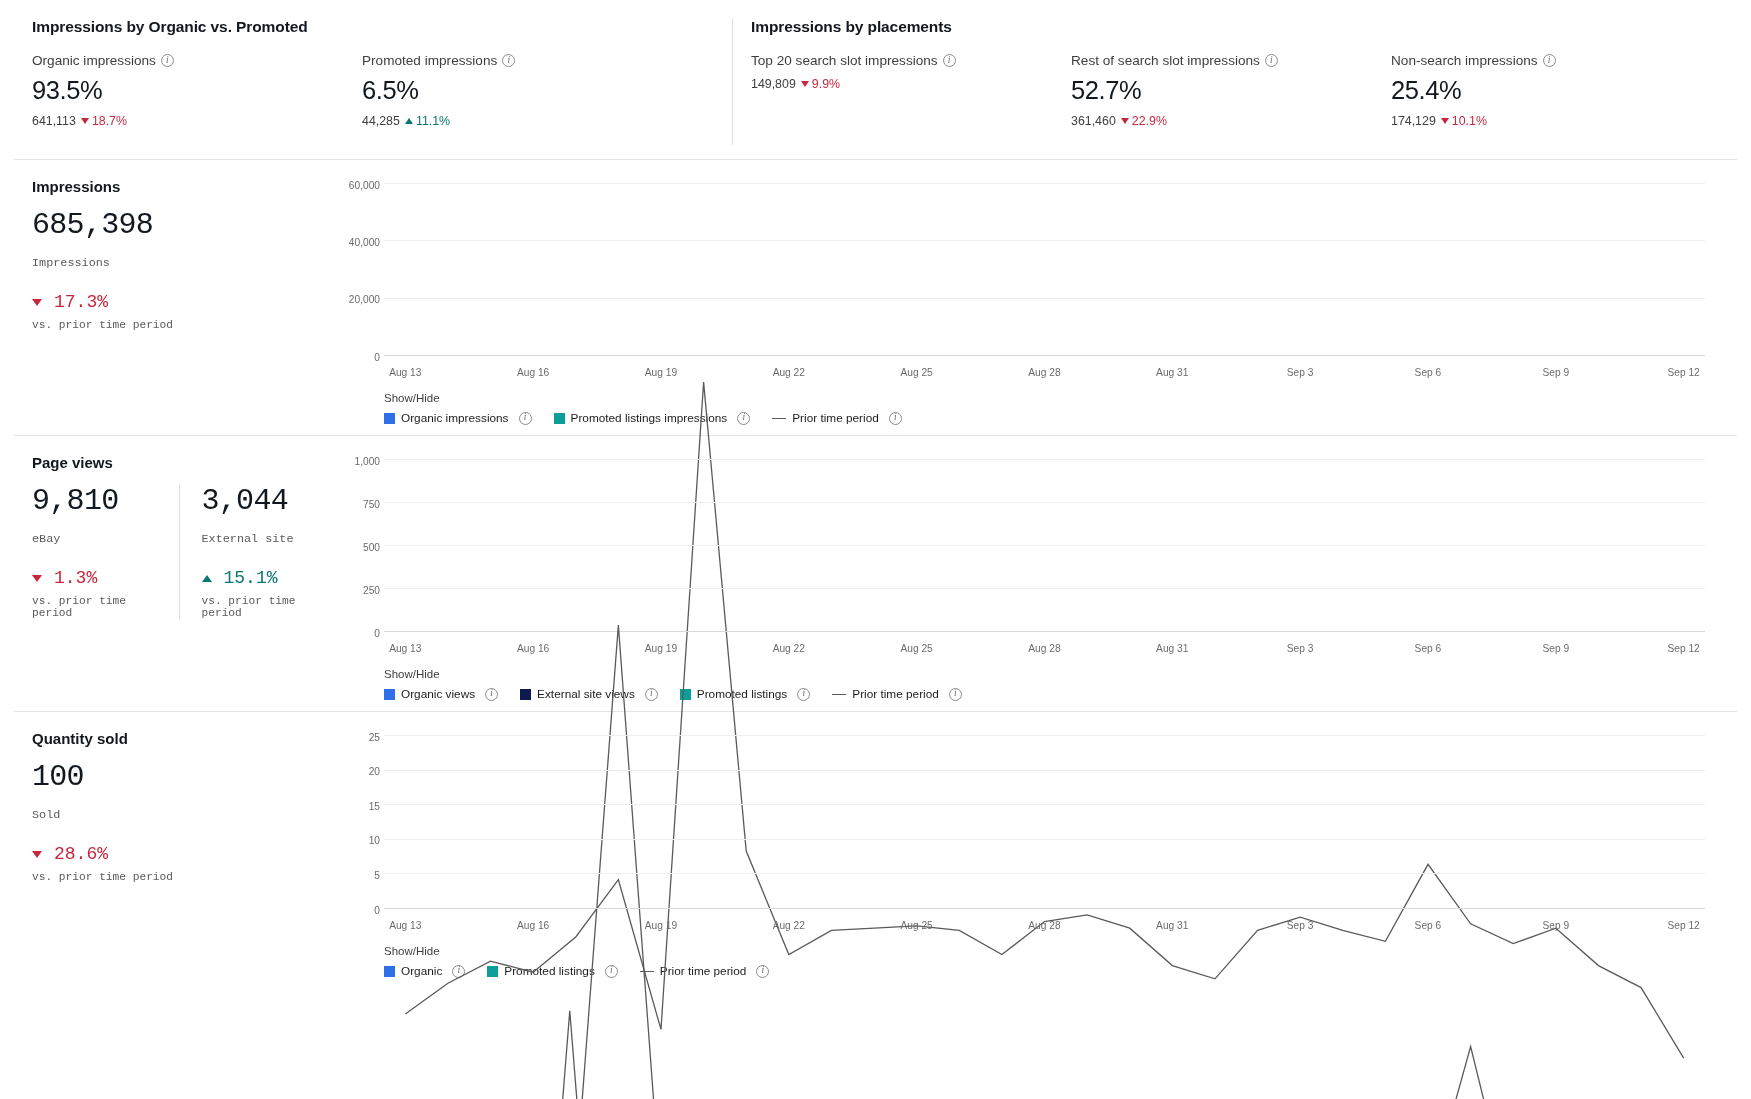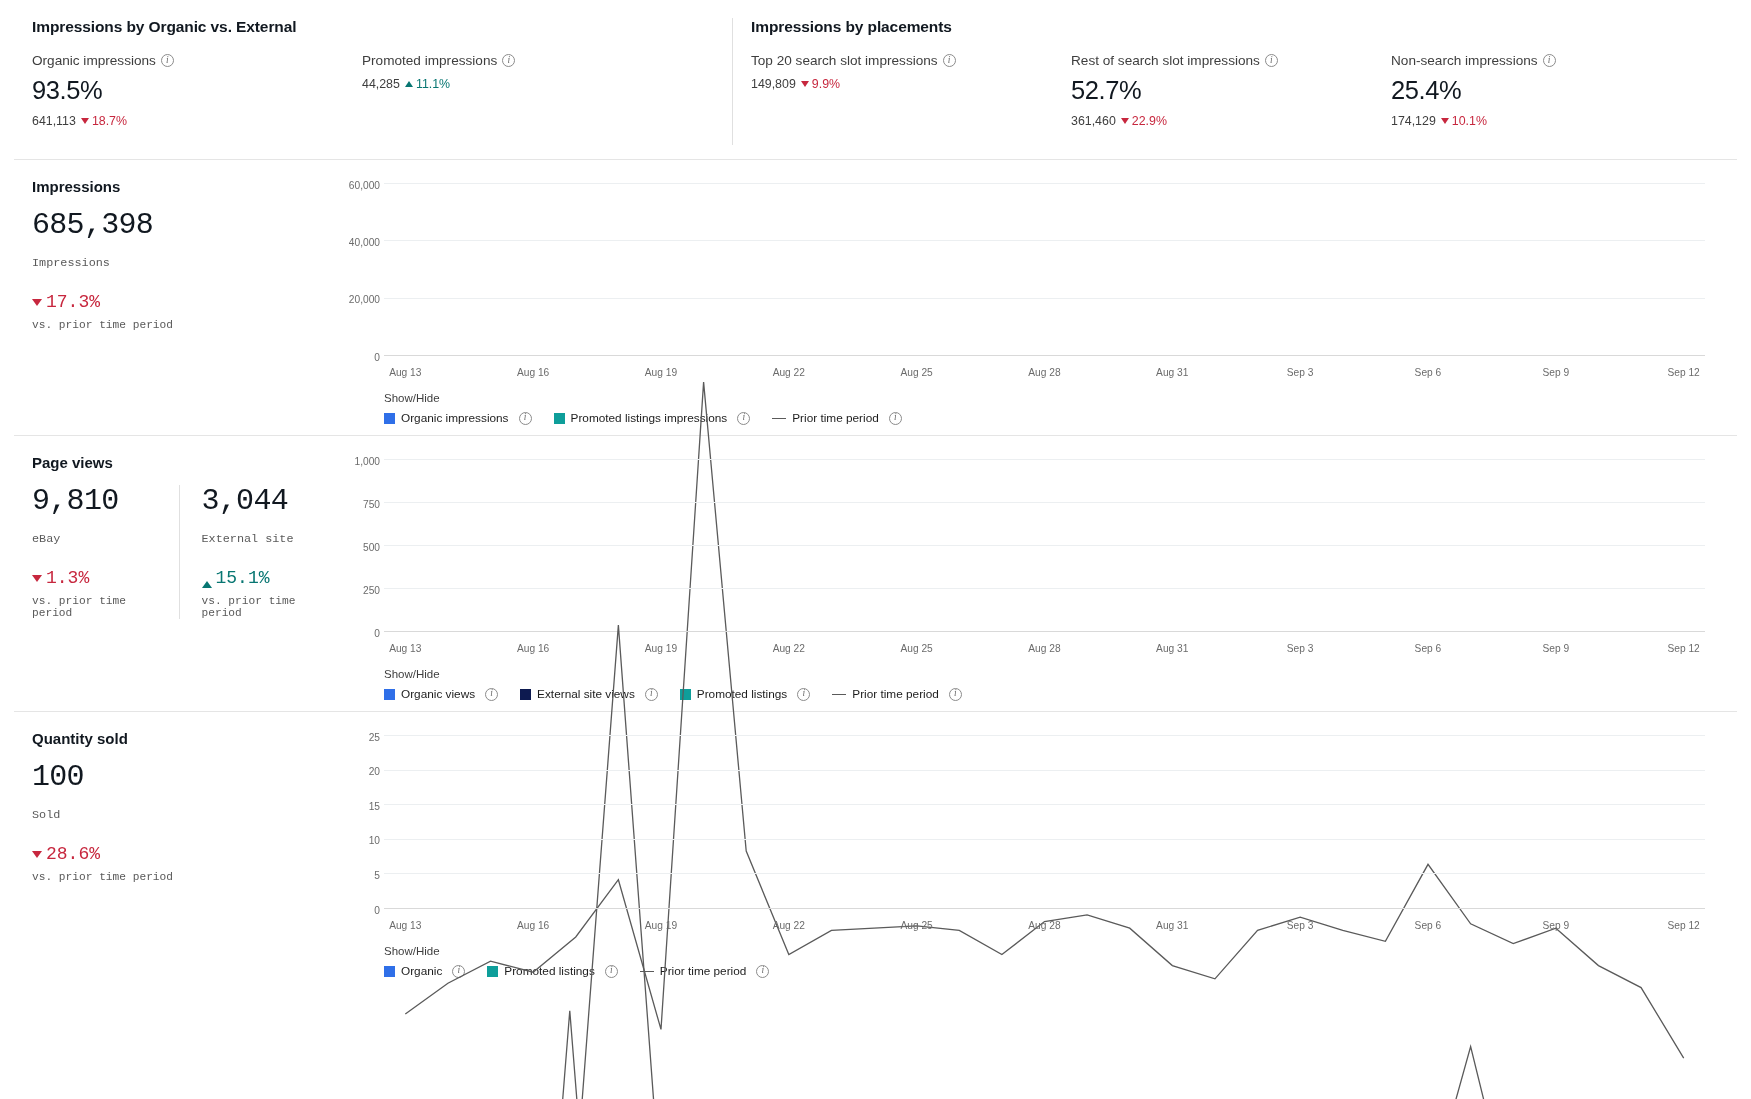--- a/index.html
+++ b/index.html
@@ -74,23 +74,23 @@
 
   .sec-left { width: 300px; flex: 0 0 300px; padding-top: 4px; }
   .sec-title { font-size: 15px; font-weight: bold; color: #111820; margin-bottom: 14px; }
   .kpi-row { display: flex; font-family: Liberation Mono, monospace; }
   .kpi { display: flex; flex-direction: column; }
   .kpi + .kpi { margin-left: 16px; padding-left: 22px; border-left: 1px solid #e0e0e0; }
   .kpi-value {
     font-size: 30px; color: #111820; letter-spacing: -0.7px; line-height: 1.1; margin-bottom: 14px;
   }
   .kpi-caption { font-size: 11.8px; color: #5a5a5a; margin-bottom: 22px; }
-  .kpi-delta { font-size: 18px; display: flex; align-items: center; gap: 4px; margin-bottom: 7px; }
+  .kpi-delta { font-size: 18px; display: flex; align-items: center; gap: 12px; margin-bottom: 7px; }
   .kpi-delta.down { color: #c7273e; }
-  .kpi-delta.up { color: #087672; align-items: flex-end; }
+  .kpi-delta.up { color: #087672; }
   .kpi-delta .tri.down { border-left-width: 5px; border-right-width: 5px; border-top-width: 7px; }
   .kpi-delta .tri.up { border-left-width: 5px; border-right-width: 5px; border-bottom-width: 7px; }
   .kpi-note { font-size: 11.2px; color: #5a5a5a; }
 
   .sec-right { flex: 1; display: flex; flex-direction: column; padding-left: 6px; }
 
   .chart-wrap { position: relative; flex: 1 1 auto; }
   .chart-area {
     position: absolute; left: 46px; right: 14px; top: 10px; bottom: 30px;
   }
@@ -119,21 +119,21 @@
   .dash { width: 14px; height: 0; border-top: 1.6px solid #5a5a5a; }
 </style>
 </head>
 <body>
 
 <div class="page">
 
   <div class="summary">
 
     <div class="summary-group left">
-      <div class="summary-title">Impressions by Organic vs. External</div>
+      <div class="summary-title">Impressions by Organic vs. Promoted</div>
       <div class="metric-row">
 
         <div class="metric">
           <div class="metric-label">
             <span>Organic impressions</span>
             <span class="info-i">i</span>
           </div>
           <div class="metric-value">93.5%</div>
           <div class="metric-sub">
             <span>641,113</span>
@@ -142,20 +142,21 @@
               <span>18.7%</span>
             </span>
           </div>
         </div>
 
         <div class="metric">
           <div class="metric-label">
             <span>Promoted impressions</span>
             <span class="info-i">i</span>
           </div>
+          <div class="metric-value">6.5%</div>
           <div class="metric-sub">
             <span>44,285</span>
             <span class="delta up">
               <span class="tri up"></span>
               <span>11.1%</span>
             </span>
           </div>
         </div>
 
       </div>

